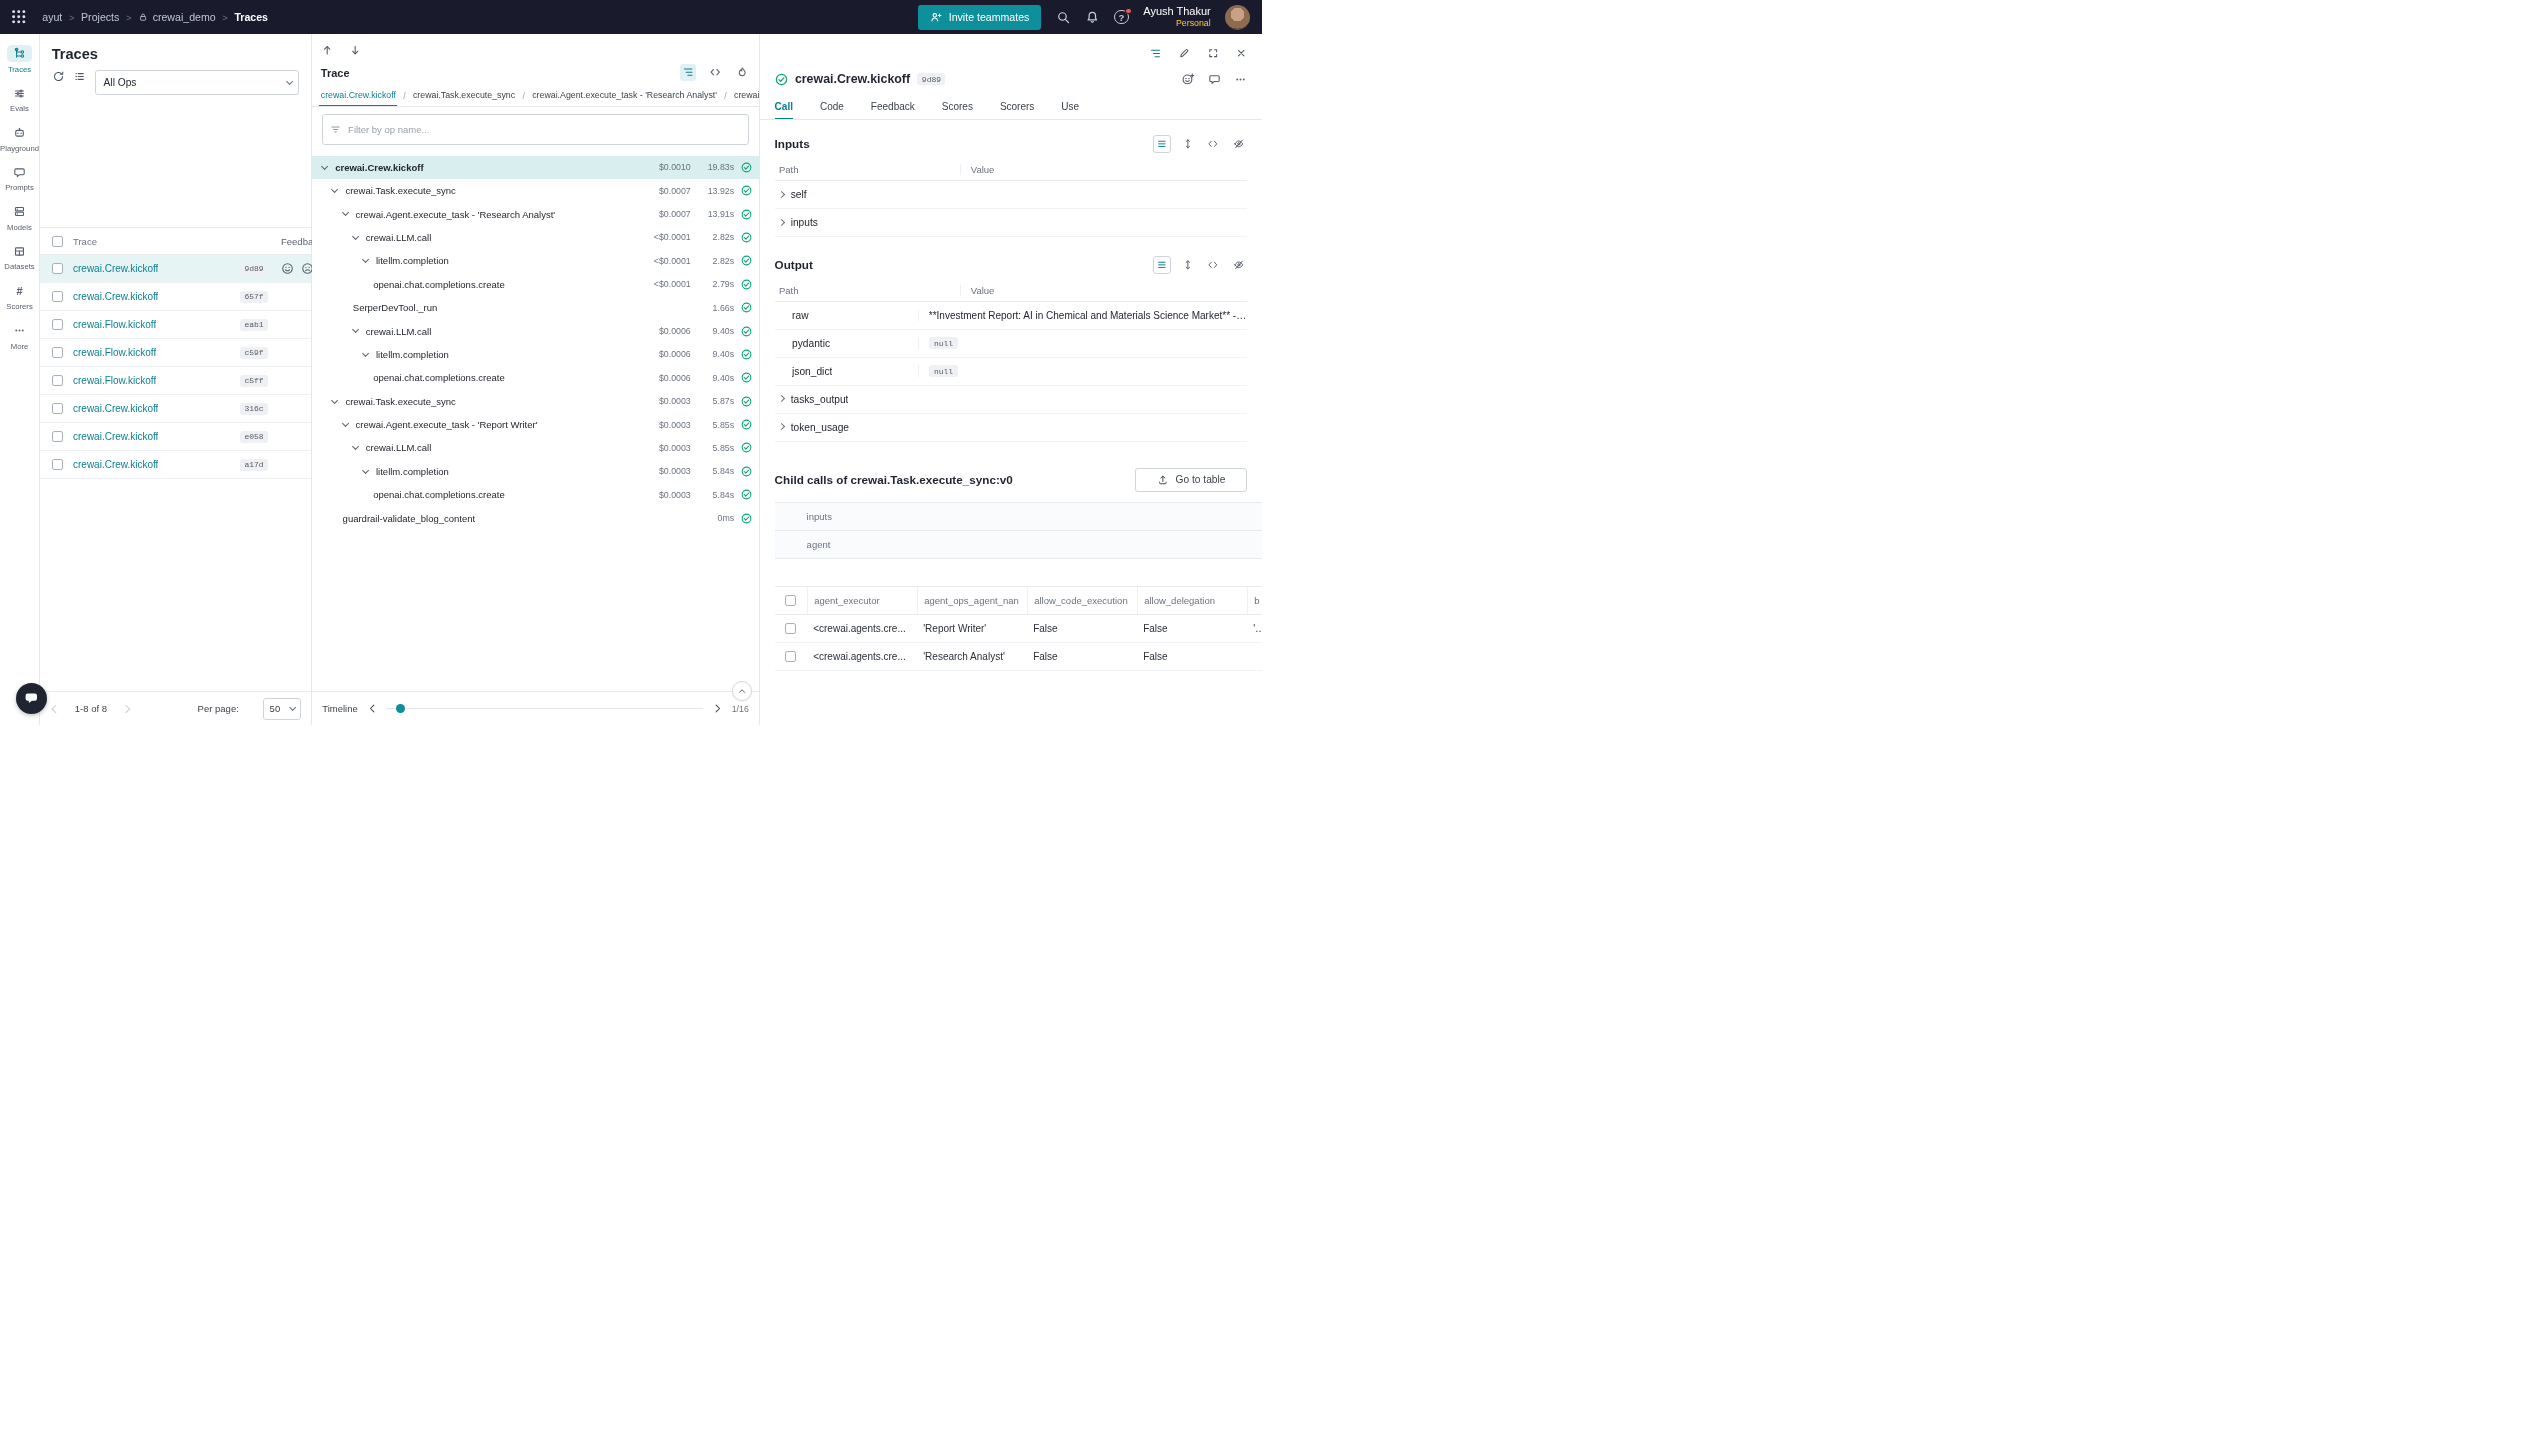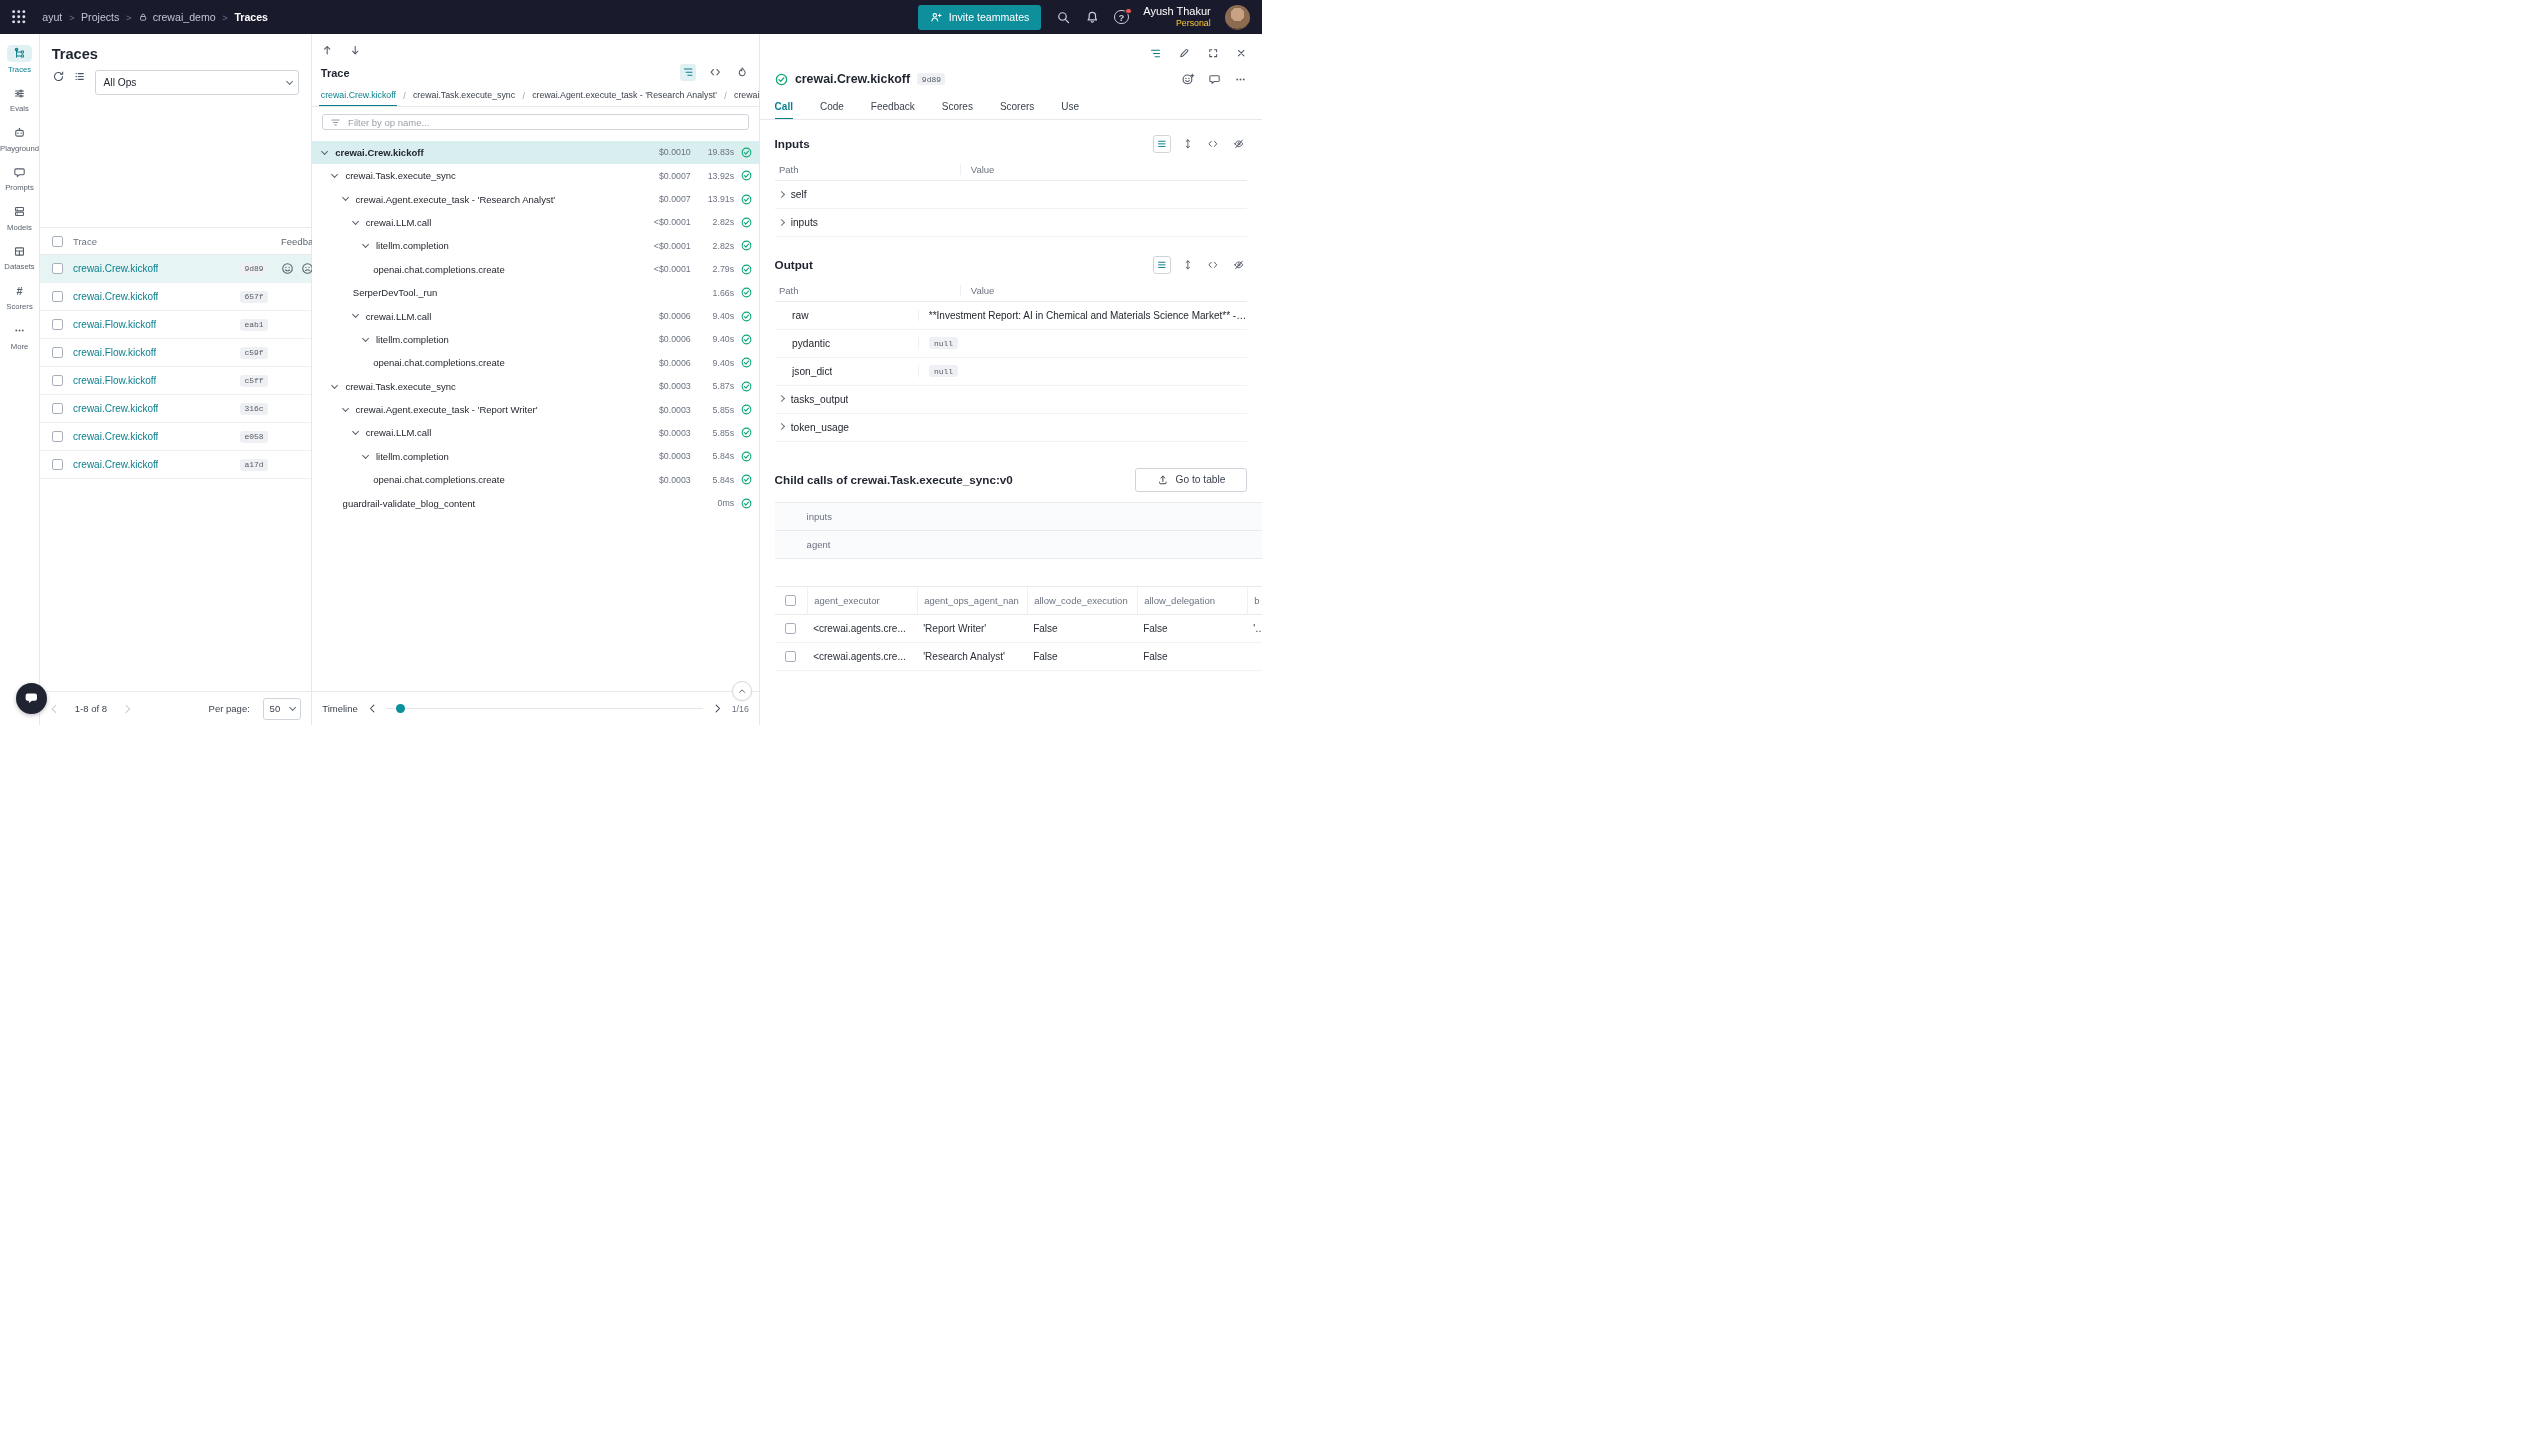--- a/index.html
+++ b/index.html
@@ -51,37 +51,37 @@
   .tcol { width:208px; display:flex; align-items:center; justify-content:space-between; padding-right:13px; flex:none; min-width:0; }
   .fcol { flex:1; display:flex; align-items:center; gap:7.3px; color:#5b6570; }
   .tp-row { height:28px; display:flex; align-items:center; border-bottom:0.7px solid #eef0f2; cursor:pointer; }
   .tp-row.sel { background:#e6f5f4; }
   .link { color:#0b7f8e; font-size:10px; white-space:nowrap; overflow:hidden; text-overflow:ellipsis; cursor:pointer; }
   .pill { font-family:"Liberation Mono", monospace; font-size:8px; background:#eef0f3; color:#555c66; border-radius:2.9px; padding:1.5px 4.4px; flex:none; }
   .tp-foot { margin-top:auto; height:34px; border-top:0.7px solid #e8eaed; display:flex; align-items:center; padding:0 10.2px 0 13px; font-size:9.5px; color:#3c434d; flex:none; }
   .pg-chev { width:5.8px; height:5.8px; border-right:1.2px solid #c6cad0; border-bottom:1.2px solid #c6cad0; display:inline-block; cursor:pointer; }
   .pg-l { transform:rotate(135deg); margin-right:16px; }
   .pg-r { transform:rotate(-45deg); margin-left:16px; }
-  .pp-group { margin-left:auto; display:flex; align-items:center; gap:13px; color:#3c434d; }
+  .pp-group { margin-left:auto; display:flex; align-items:center; gap:24px; color:#3c434d; }
   .pp-sel { width:38px; height:22px; border:0.7px solid #cfd4da; border-radius:2.9px; display:flex; align-items:center; padding:0 5.8px; gap:4.4px; cursor:pointer; }
 
   
   .panel-mid { width:448px; flex:none; display:flex; flex-direction:column; background:#fff; border-right:0.7px solid #e6e8eb; position:relative; }
   .mp-nav { height:26px; display:flex; align-items:center; gap:16px; padding:5.8px 8.8px 0; color:#4b5563; }
   .mp-trow { height:25px; display:flex; align-items:center; padding:0 8.8px; }
   .mp-title { font-size:11px; font-weight:700; color:#1f2430; }
   .mp-views { margin-left:auto; display:flex; align-items:center; gap:10.2px; color:#565e6b; }
   .viewbtn { padding:2.2px; border-radius:2.9px; cursor:pointer; }
   .viewbtn.active { background:#e0f1f3; color:#0b7f8e; }
   .mp-tabs { display:flex; align-items:stretch; gap:5.8px; border-bottom:0.7px solid #e6e8eb; padding:0 7.3px; height:22px; font-size:8.8px; color:#3c434d; white-space:nowrap; overflow:hidden; }
   .ptab { display:flex; align-items:center; padding:0 1.5px; cursor:pointer; border-bottom:1.5px solid transparent; }
   .ptab.active { color:#0b7f8e; border-bottom-color:#0b7f8e; }
   .psep { display:flex; align-items:center; color:#9ca3af; }
   .mp-filter { padding:7.3px 10.2px 8.8px; }
-  .finput { height:16px; border:0.7px solid #cfd4da; border-radius:2.9px; display:flex; align-items:center; gap:6.6px; padding:0 7.3px; color:#8a919c; }
+  .finput { height:31px; border:0.7px solid #cfd4da; border-radius:2.9px; display:flex; align-items:center; gap:6.6px; padding:0 7.3px; color:#8a919c; }
   .finput input { border:none; outline:none; flex:1; font-size:9.5px; font-family:inherit; color:#23272f; background:transparent; }
   .finput input::placeholder { color:#9aa1ab; }
   .tree { padding-top:1.5px; }
   .trow { height:23.4px; display:flex; align-items:center; padding-right:7.3px; padding-left:calc(10.2px + var(--lv) * 10.2px); cursor:pointer; }
   .trow.sel { background:#d9eeee; }
   .trow.sel .tname { font-weight:700; }
   .caret { width:13px; flex:none; display:flex; align-items:center; }
   .caret i { display:block; width:5.1px; height:5.1px; border-right:1.2px solid #5b6570; border-bottom:1.2px solid #5b6570; transform:rotate(45deg); margin-top:-2.2px; }
   .tname { font-size:9.5px; color:#23272f; white-space:nowrap; overflow:hidden; text-overflow:ellipsis; flex:1; min-width:0; }
   .tcost { width:56px; text-align:right; font-size:8.8px; color:#6b7280; flex:none; }

